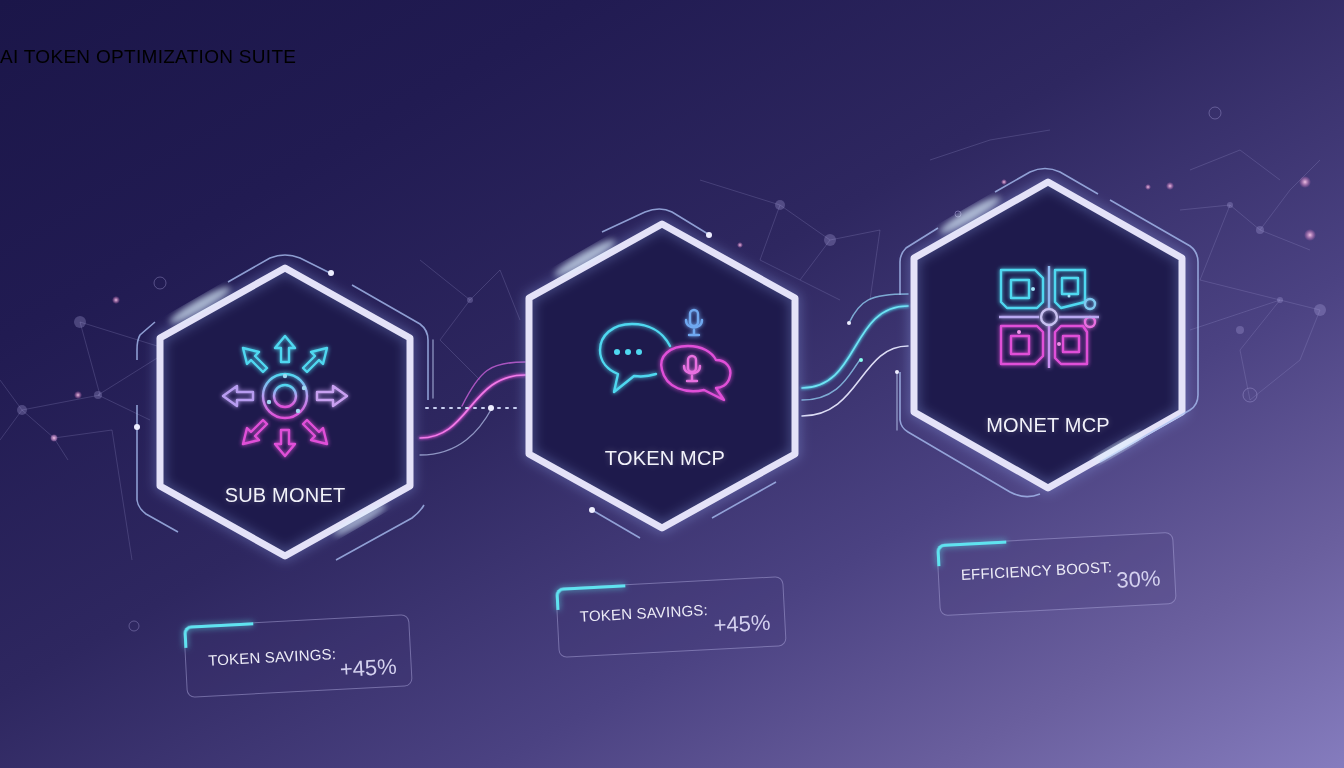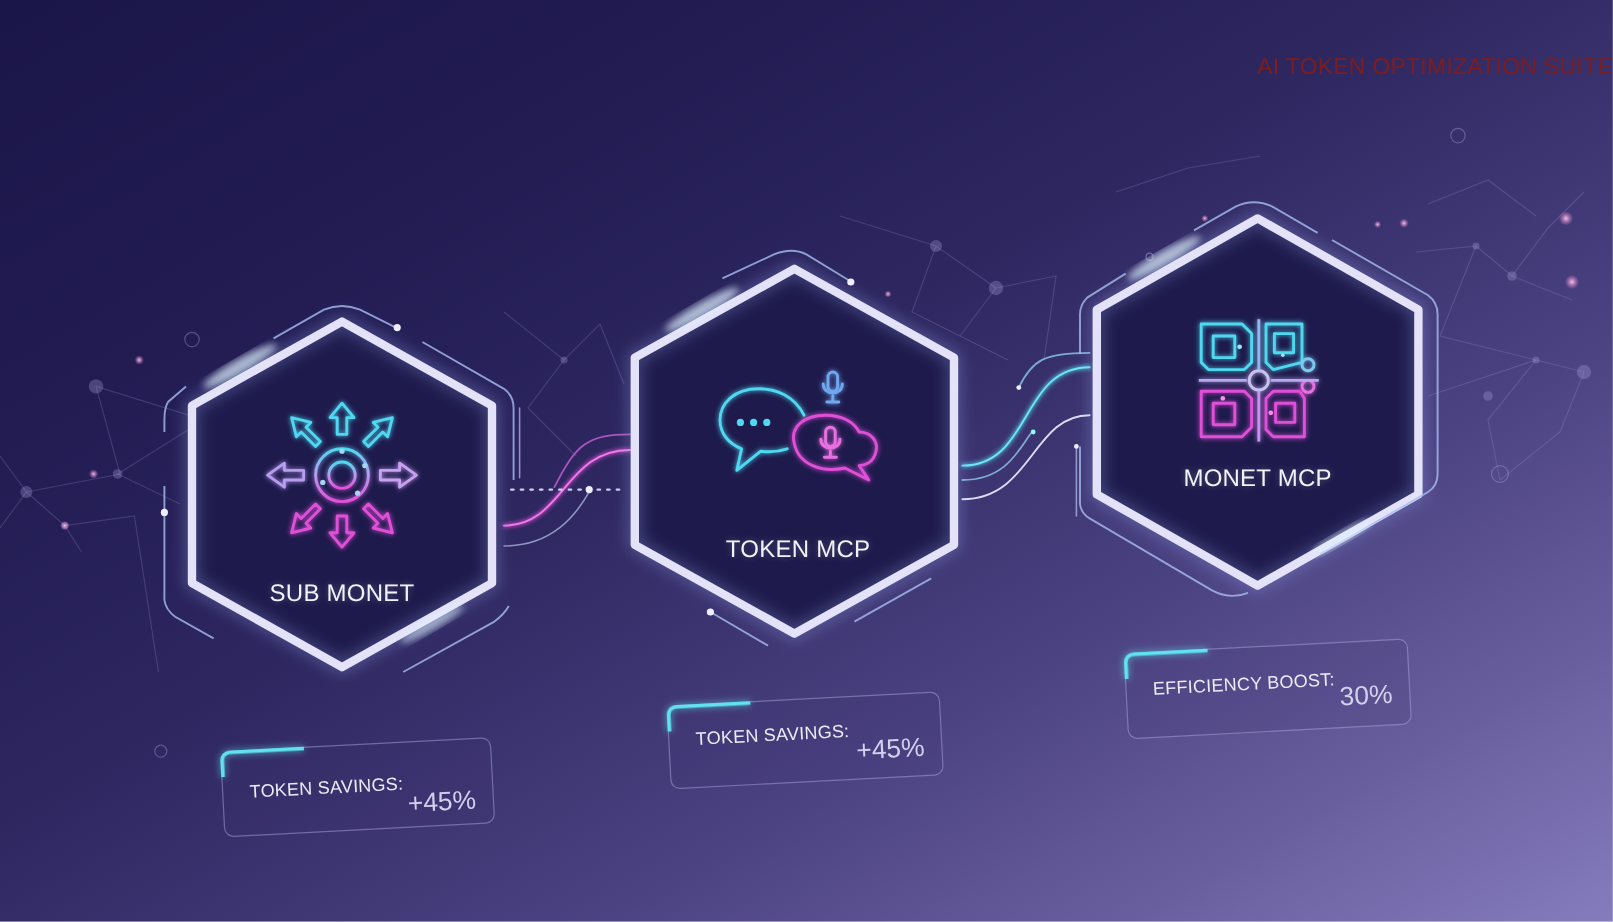--- a/index.html
+++ b/index.html
@@ -3,22 +3,22 @@
   <meta charset="utf-8">
   <style>
     html, body { margin: 0; padding: 0; }
     body {
       width: 1344px; height: 768px; overflow: hidden; position: relative;
       font-family: "Liberation Sans", "DejaVu Sans", sans-serif;
       background: linear-gradient(150deg, #1b1649 0%, #211b52 22%, #2e2760 45%, #4b4282 68%, #6a5f9e 85%, #857cbe 100%);
     }
     .bg-layer { position: absolute; left: 0; top: 0; width: 1344px; height: 768px; }
     .title {
-      position: absolute; left: 0; top: 46px; width: 1344px; text-align: right;
-      color: #7f1d1d; font-size: 19px; letter-spacing: 0.3px;
+      position: absolute; left: 0; top: 46px; width: 1344px; text-align: left;
+      color: #000000; font-size: 19px; letter-spacing: 0.3px;
     }
     .hex-label {
       position: absolute; color: #f2f2fa; font-size: 20px; text-align: center;
       letter-spacing: 0.2px; text-shadow: 0 0 6px rgba(255,255,255,0.25);
     }
     .stat-card {
       position: absolute; border: 1.5px solid rgba(185,180,230,0.45);
       border-radius: 8px; box-sizing: border-box;
       background: rgba(60,50,110,0.18);
     }
@@ -276,21 +276,21 @@
     </g>
     <g fill="#9fe4f8">
       <circle cx="38" cy="27" r="2"></circle>
         <circle cx="74" cy="34" r="1.5"></circle>
     </g>
     <g fill="#f090e8">
       <circle cx="24" cy="70" r="2"></circle>
         <circle cx="64" cy="82" r="2"></circle>
     </g>
   </svg>
-  <div class="hex-label" style="left:948px;top:388px;width:200px;">MONET MCP</div>
+  <div class="hex-label" style="left:948px;top:414px;width:200px;">MONET MCP</div>
 </div>
 
 <div class="stat-card" style="left:185px;top:620px;width:226px;height:72px;transform:rotate(-3deg);">
   <div class="stat-label">TOKEN SAVINGS:</div>
   <div class="stat-value">+45%</div>
 </div>
 
 <div class="stat-card" style="left:557px;top:582px;width:228px;height:70px;transform:rotate(-3deg);">
   <div class="stat-label" style="top:20px;">TOKEN SAVINGS:</div>
   <div class="stat-value" style="top:32px;">+45%</div>

